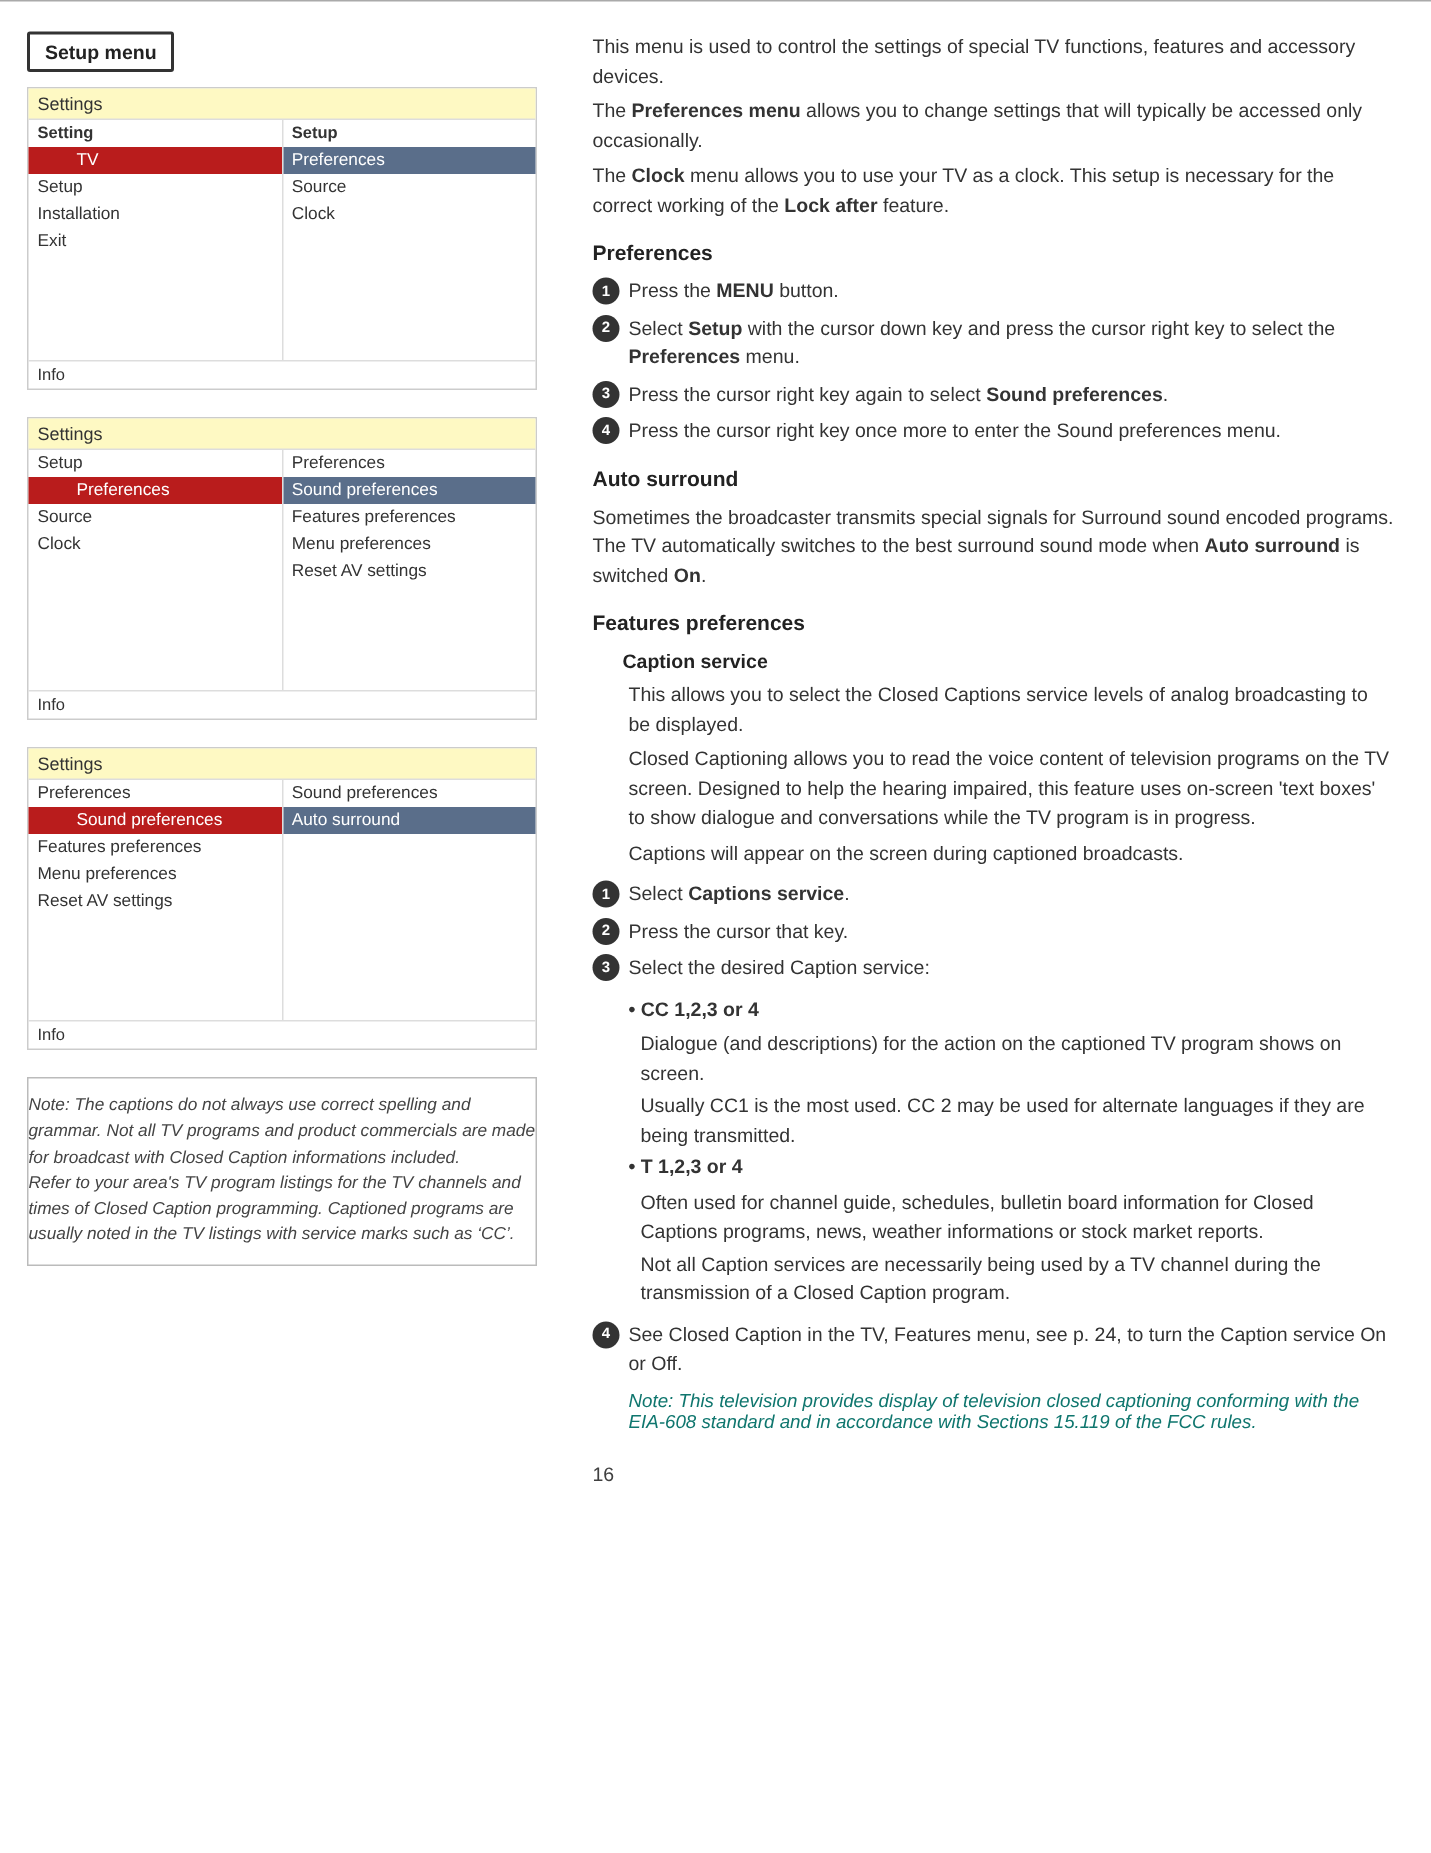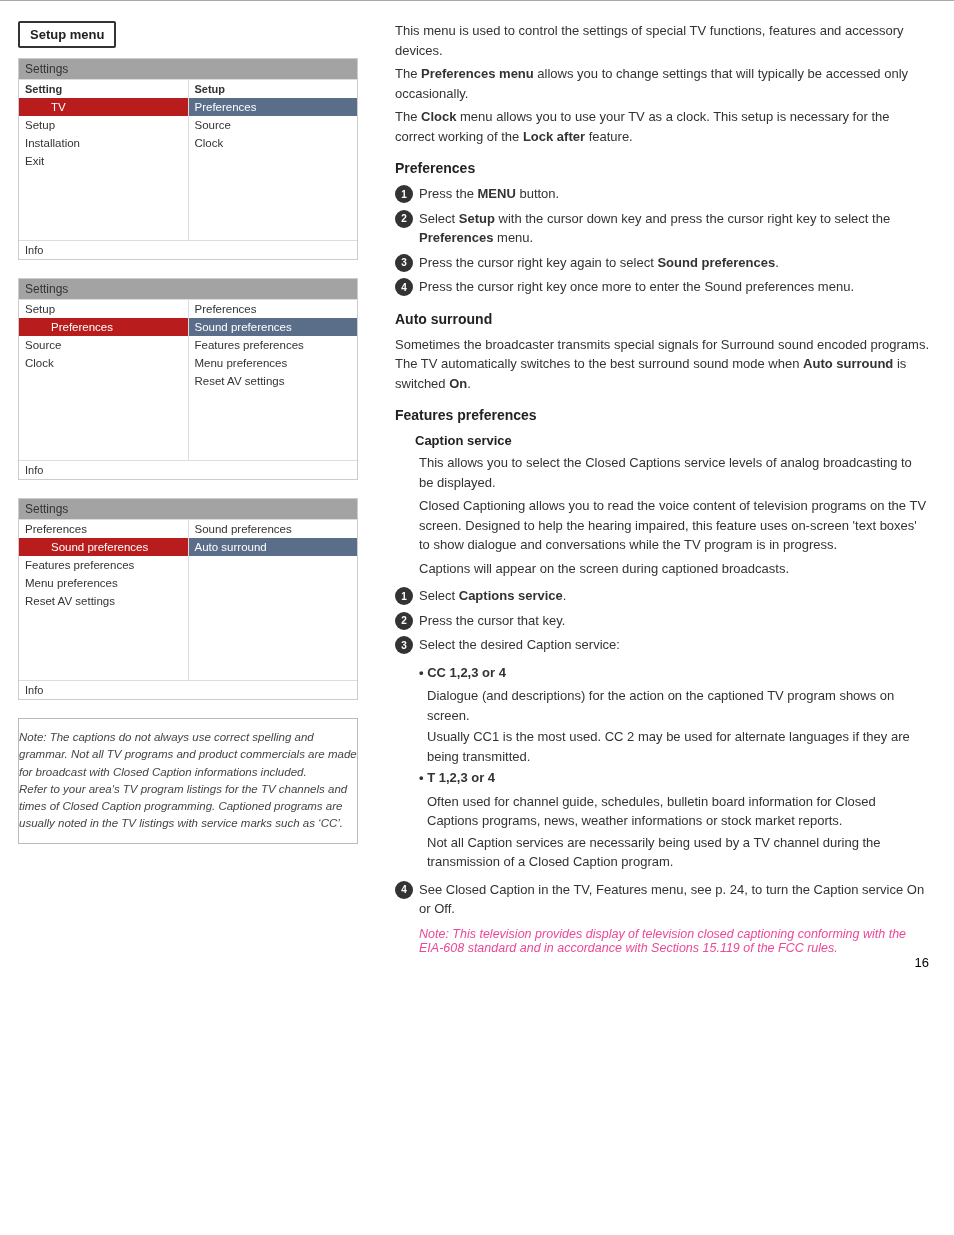--- a/index.html
+++ b/index.html
@@ -43,21 +43,21 @@
       border: 1px solid #ccc;
       margin-bottom: 18px;
       width: 340px;
     }
 
     .settings-panel-title {
       font-size: 12px;
       padding: 3px 6px;
       color: #333;
       border-bottom: 1px solid #ddd;
-      background: #a3a3a3;
+      background: #fef9c3;
     }
 
     .settings-body {
       display: flex;
       min-height: 160px;
     }
 
     .settings-col {
       flex: 1;
       border-right: 1px solid #ddd;
@@ -196,29 +196,30 @@
       margin-left: 32px;
       font-size: 13px;
       line-height: 1.5;
       color: #333;
       margin-bottom: 2px;
     }
 
     .note-italic {
       font-style: italic;
       font-size: 12.5px;
-      color: #ec4899;
+      color: #0f766e;
       margin-left: 24px;
       margin-top: 4px;
     }
 
     .page-num {
-      text-align: right;
-      font-size: 13px;
-      color: #000000;
+      text-align: left;
+      font-size: 13px;
+      color: #404040;
+      margin-top: 20px;
     }
 
     .divider-line {
       border: none;
       border-top: 1px solid #aaa;
       margin: 0;
     }
   </style>
 </head>
 <body>

